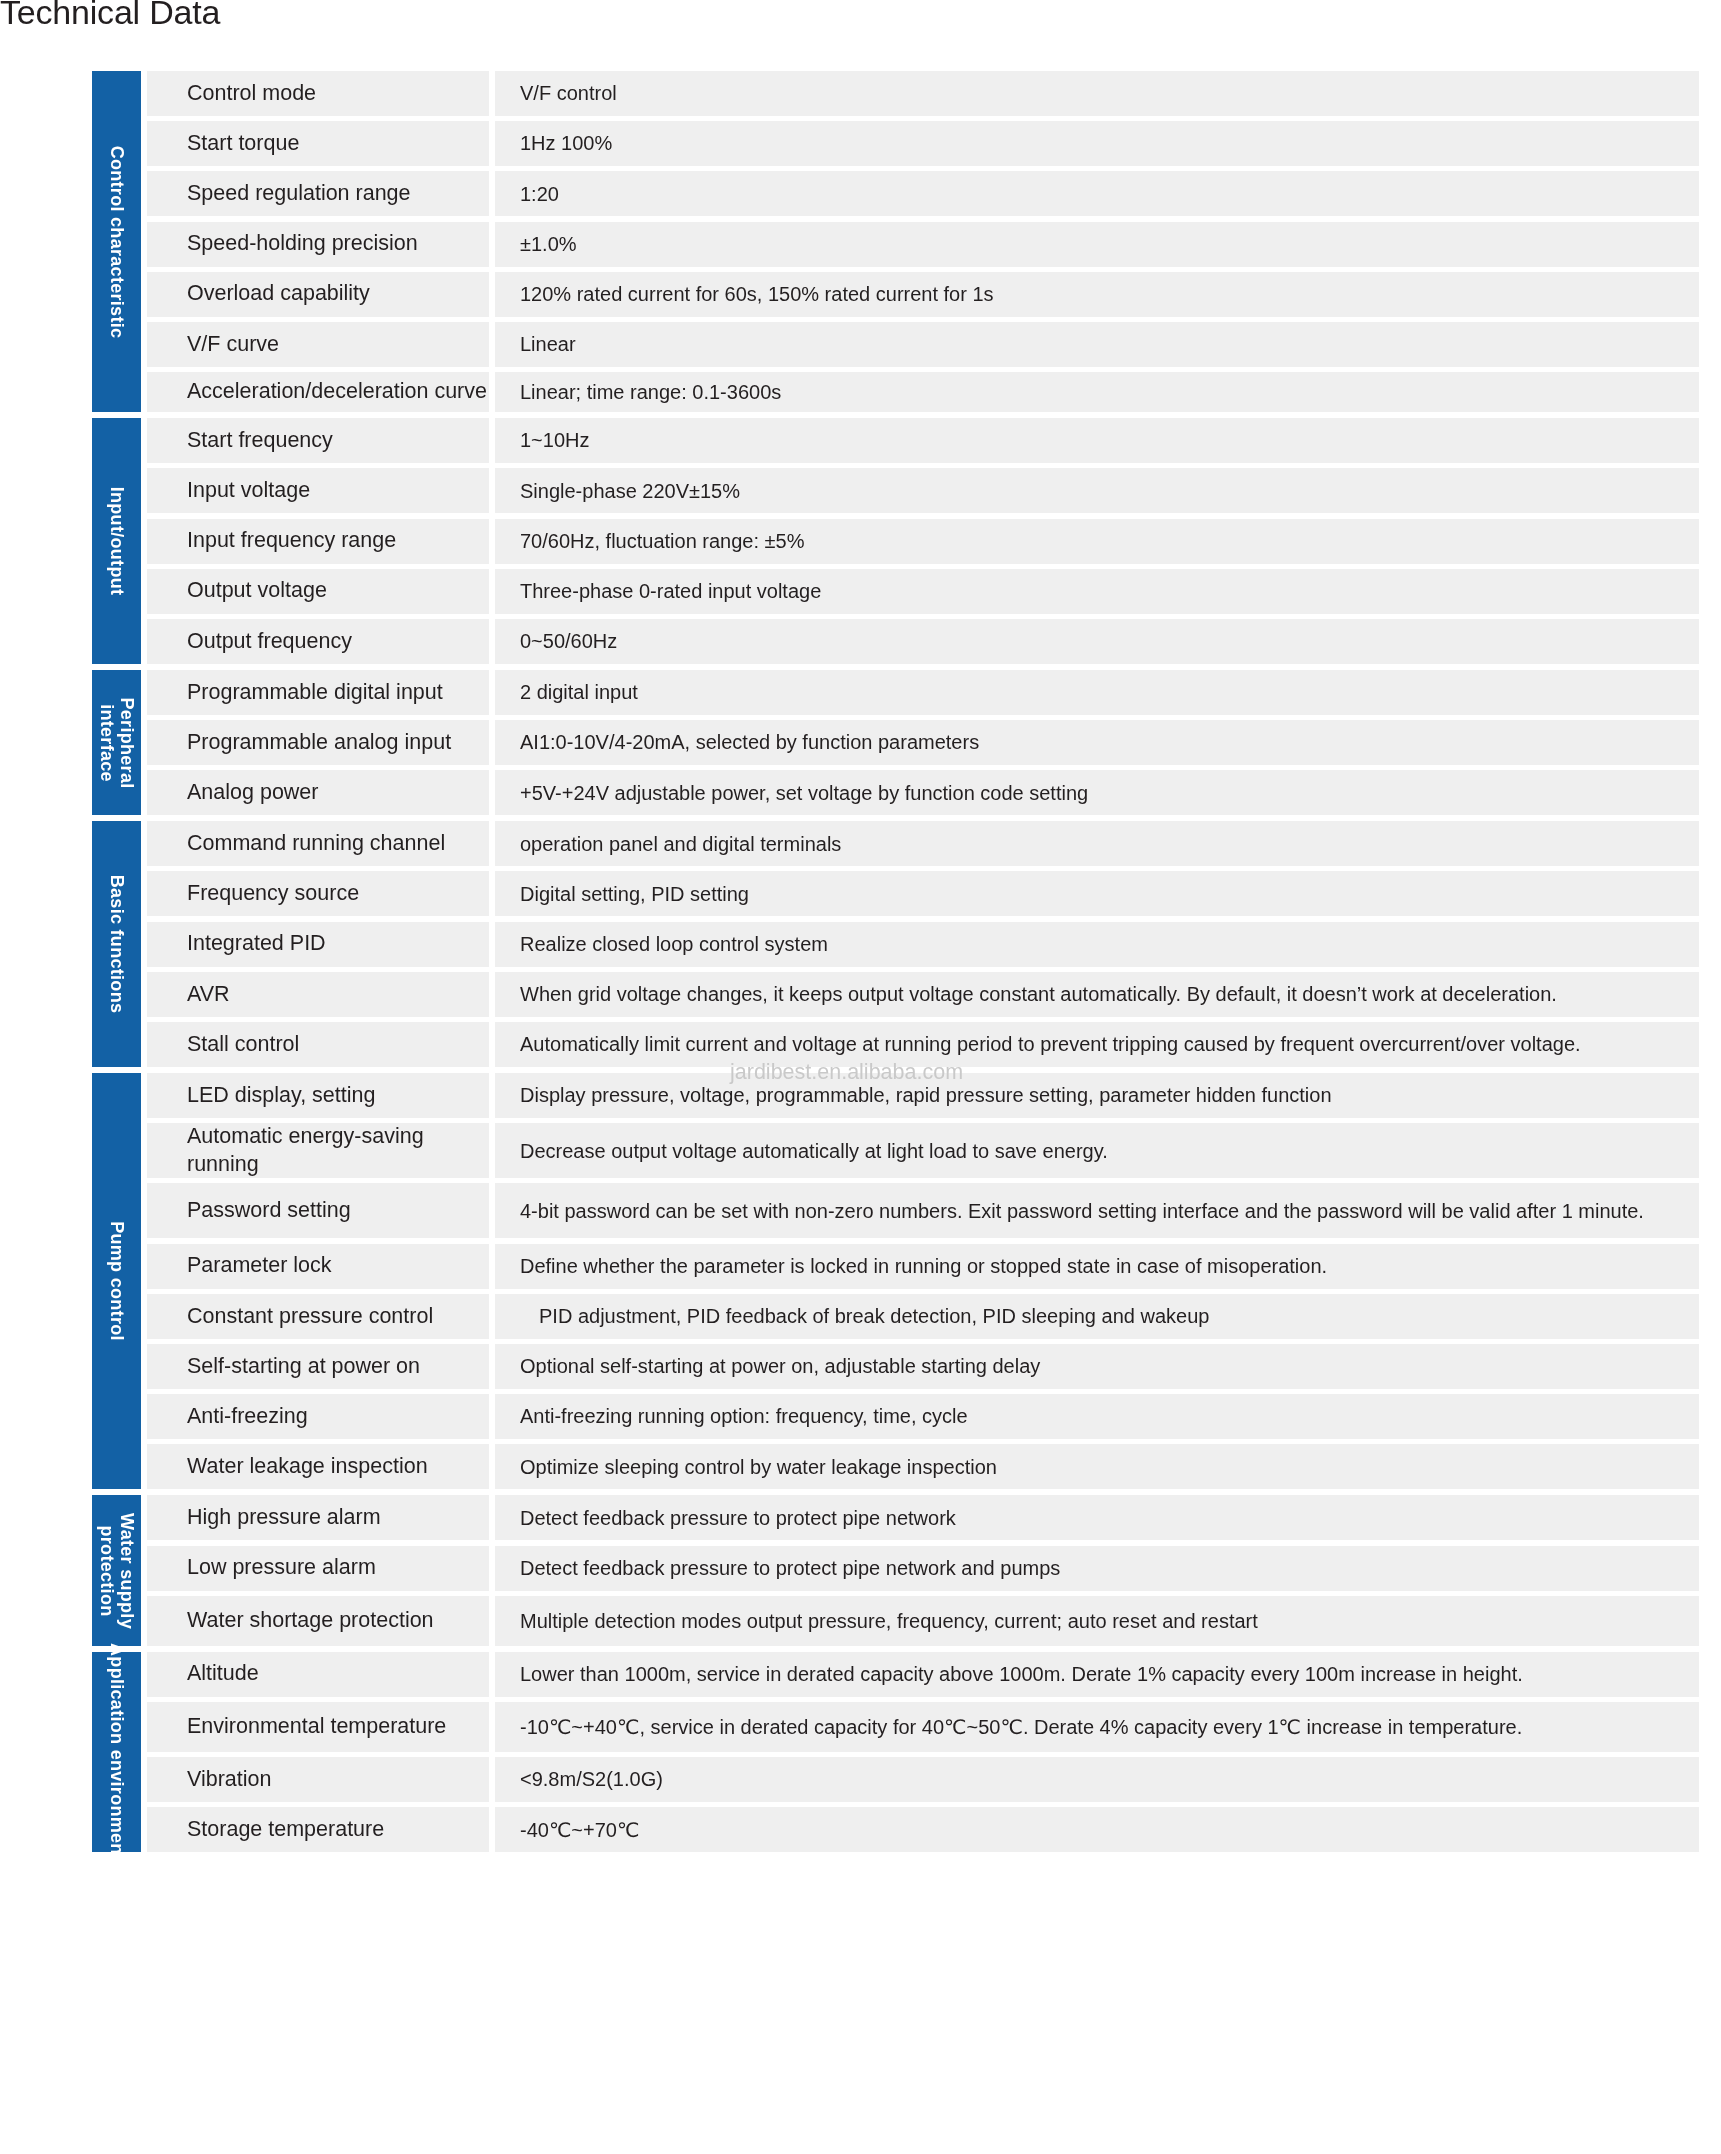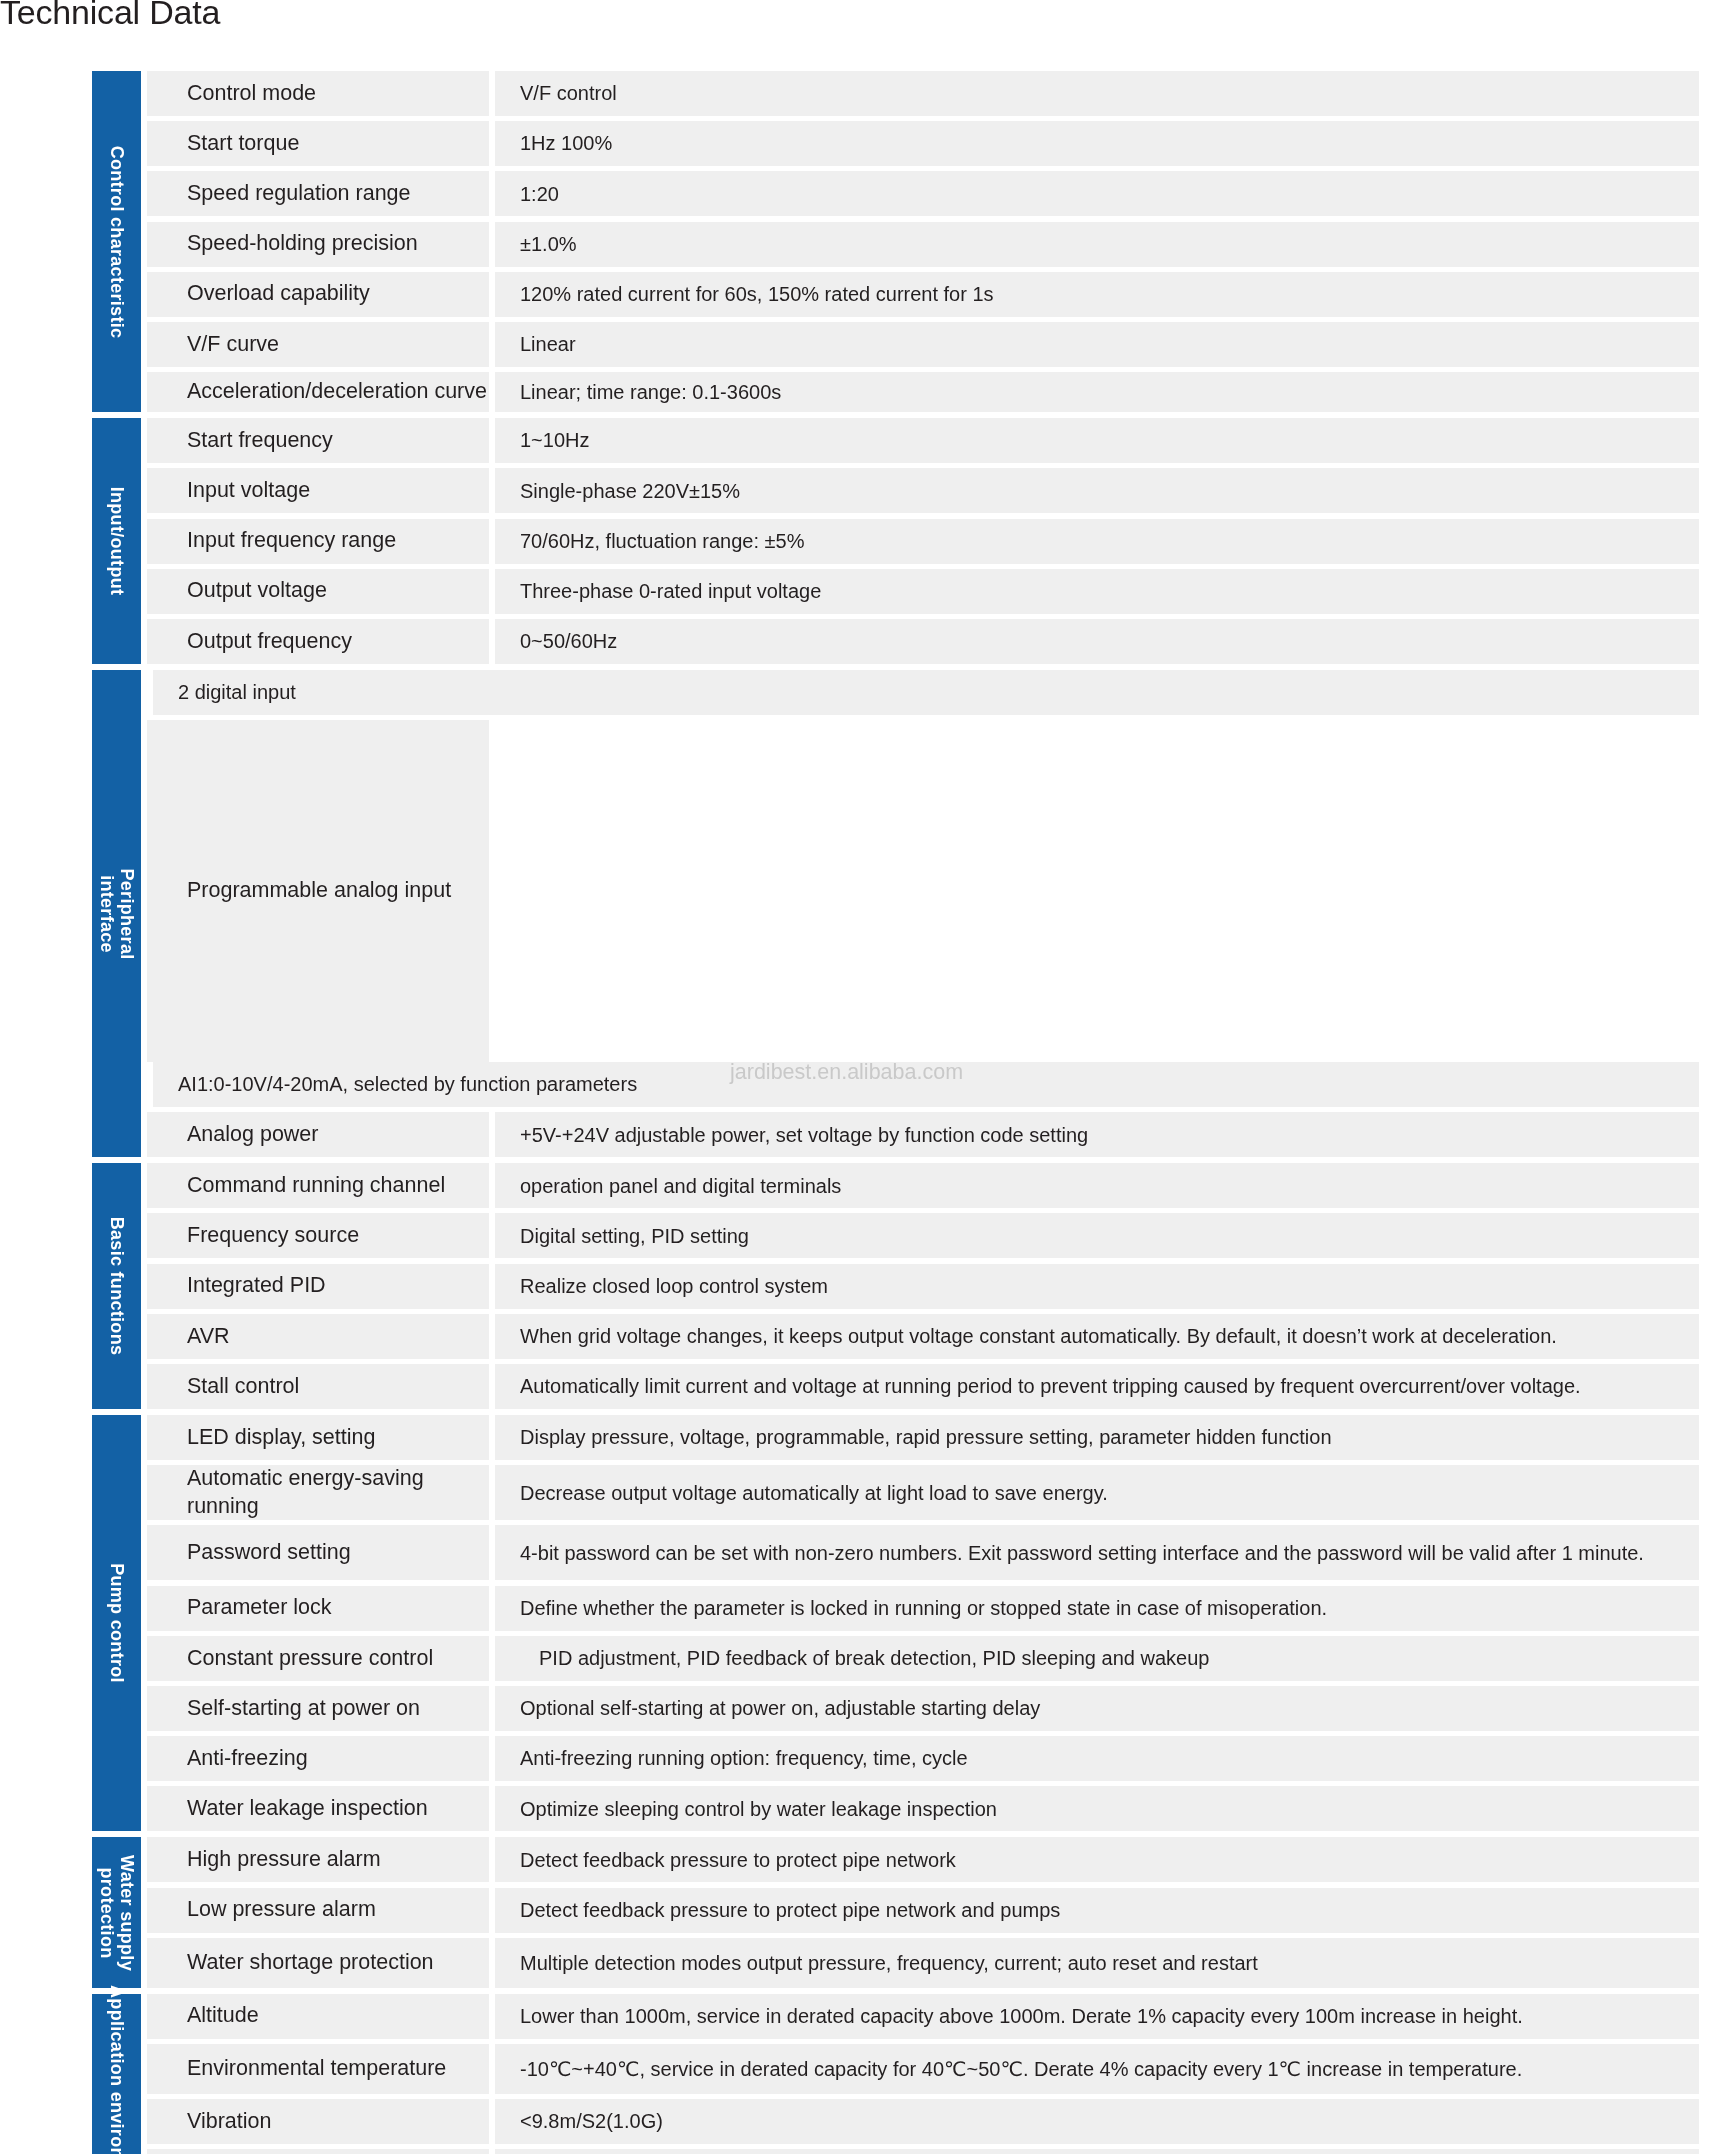--- a/index.html
+++ b/index.html
@@ -196,23 +196,24 @@
           <div class="cell-value" style="min-height: 45px;">0~50/60Hz</div>
         </div>
       </div>
     </div>
     <div class="group">
       <div class="group-tab">
         <div class="group-tab-label two-line">Peripheral interface</div>
       </div>
       <div class="group-rows">
         <div class="row" style="min-height: 45px;">
+          <div class="cell-label" style="min-height: 45px;">Programmable digital input</div>
           <div class="cell-value" style="min-height: 45px;">2 digital input</div>
         </div>
-        <div class="row" style="min-height: 45px; flex-direction: column;">
+        <div class="row" style="min-height: 45px;">
           <div class="cell-label" style="min-height: 45px;">Programmable analog input</div>
           <div class="cell-value" style="min-height: 45px;"> AI1:0-10V/4-20mA, selected by function parameters</div>
         </div>
         <div class="row" style="min-height: 45px;">
           <div class="cell-label" style="min-height: 45px;">Analog power</div>
           <div class="cell-value" style="min-height: 45px;">+5V-+24V adjustable power, set voltage by function code setting</div>
         </div>
       </div>
     </div>
     <div class="group">

